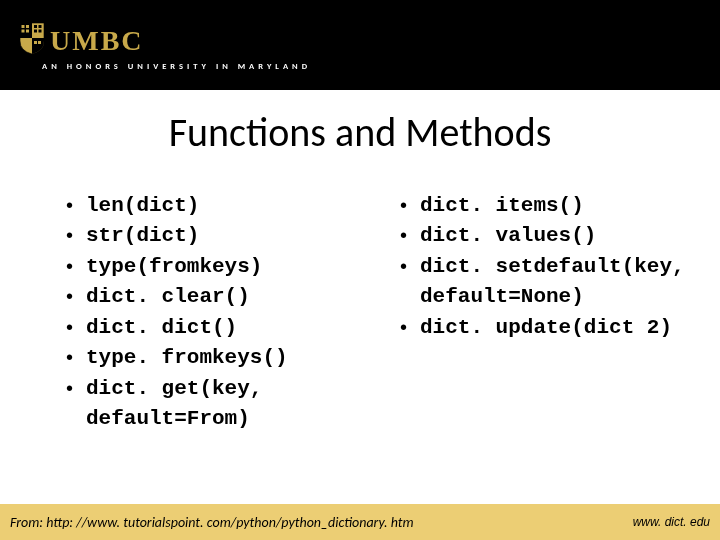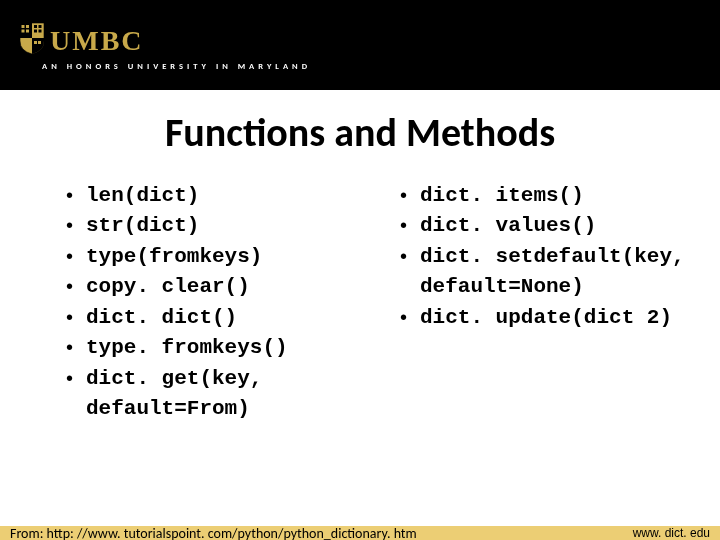--- a/index.html
+++ b/index.html
@@ -4,27 +4,27 @@
 <style>
   * { margin: 0; padding: 0; box-sizing: border-box; }
   html, body { width: 720px; height: 540px; background: #fff; font-family: Calibri, Arial, sans-serif; overflow: hidden; }
   .slide { width: 720px; height: 540px; position: relative; display: flex; flex-direction: column; }
   .header-bar { background: #000000; height: 90px; padding: 10px 18px 8px 18px; display: flex; flex-direction: column; justify-content: center; }
   .logo-row { display: flex; align-items: flex-end; gap: 4px; margin-bottom: 6px; }
   .shield { width: 28px; height: 34px; position: relative; }
   .shield svg { width: 100%; height: 100%; }
   .logo-text { font-family: Georgia, 'Times New Roman', serif; font-weight: bold; font-size: 28px; color: #c8a94a; letter-spacing: 2px; line-height: 1; }
   .tagline { font-size: 8.5px; color: #fff; letter-spacing: 4px; font-weight: 600; margin-left: 24px; }
-  .title { text-align: center; font-size: 40px; font-weight: 700; color: #000; margin-top: 18px; margin-bottom: 24px; font-family: Calibri, Arial, sans-serif; }
+  .title { text-align: center; font-size: 40px; font-weight: 400; color: #000; margin-top: 18px; margin-bottom: 34px; font-family: Calibri, Arial, sans-serif; }
   .columns { display: flex; flex: 1; padding: 0 30px 0 50px; gap: 40px; margin-left: 12px; }
   .col { flex: 1; }
   .col ul { list-style: none; }
   .col li { position: relative; padding-left: 24px; font-family: 'Courier New', Courier, monospace; font-size: 21px; font-weight: bold; line-height: 1.45; color: #000; }
   .col li::before { content: '•'; position: absolute; left: 4px; top: 0; font-family: Arial, sans-serif; font-weight: 400; font-size: 20px; }
-  .footer { position: absolute; bottom: 0; left: 0; right: 0; height: 14px; background: #ecce74; display: flex; align-items: center; justify-content: space-between; padding: 0 10px; }
+  .footer { position: absolute; bottom: 0; left: 0; right: 0; height: 36px; background: #ecce74; display: flex; align-items: center; justify-content: space-between; padding: 0 10px; font-style: italic; }
   .footer-left { font-size: 14px; font-family: Calibri, Arial, sans-serif; color: #000; }
   .footer-right { font-size: 12px; font-family: Arial, sans-serif; color: #000; }
 </style>
 </head>
 <body>
 
 <div class="slide">
   <div class="header-bar">
     <div class="logo-row">
       <div class="shield">
@@ -52,21 +52,21 @@
   </div>
 
   <div class="title">Functions and Methods</div>
 
   <div class="columns">
     <div class="col">
       <ul id="left-list">
           <li>len(dict)</li>
           <li>str(dict)</li>
           <li>type(fromkeys)</li>
-          <li>copy. clear()</li>
+          <li>dict. clear()</li>
           <li>dict. dict()</li>
           <li>type. fromkeys()</li>
           <li>dict. get(key, default=From)</li>
         </ul>
     </div>
     <div class="col">
       <ul id="right-list">
           <li>dict. items()</li>
           <li>dict. values()</li>
           <li>dict. setdefault(key, default=None)</li>

